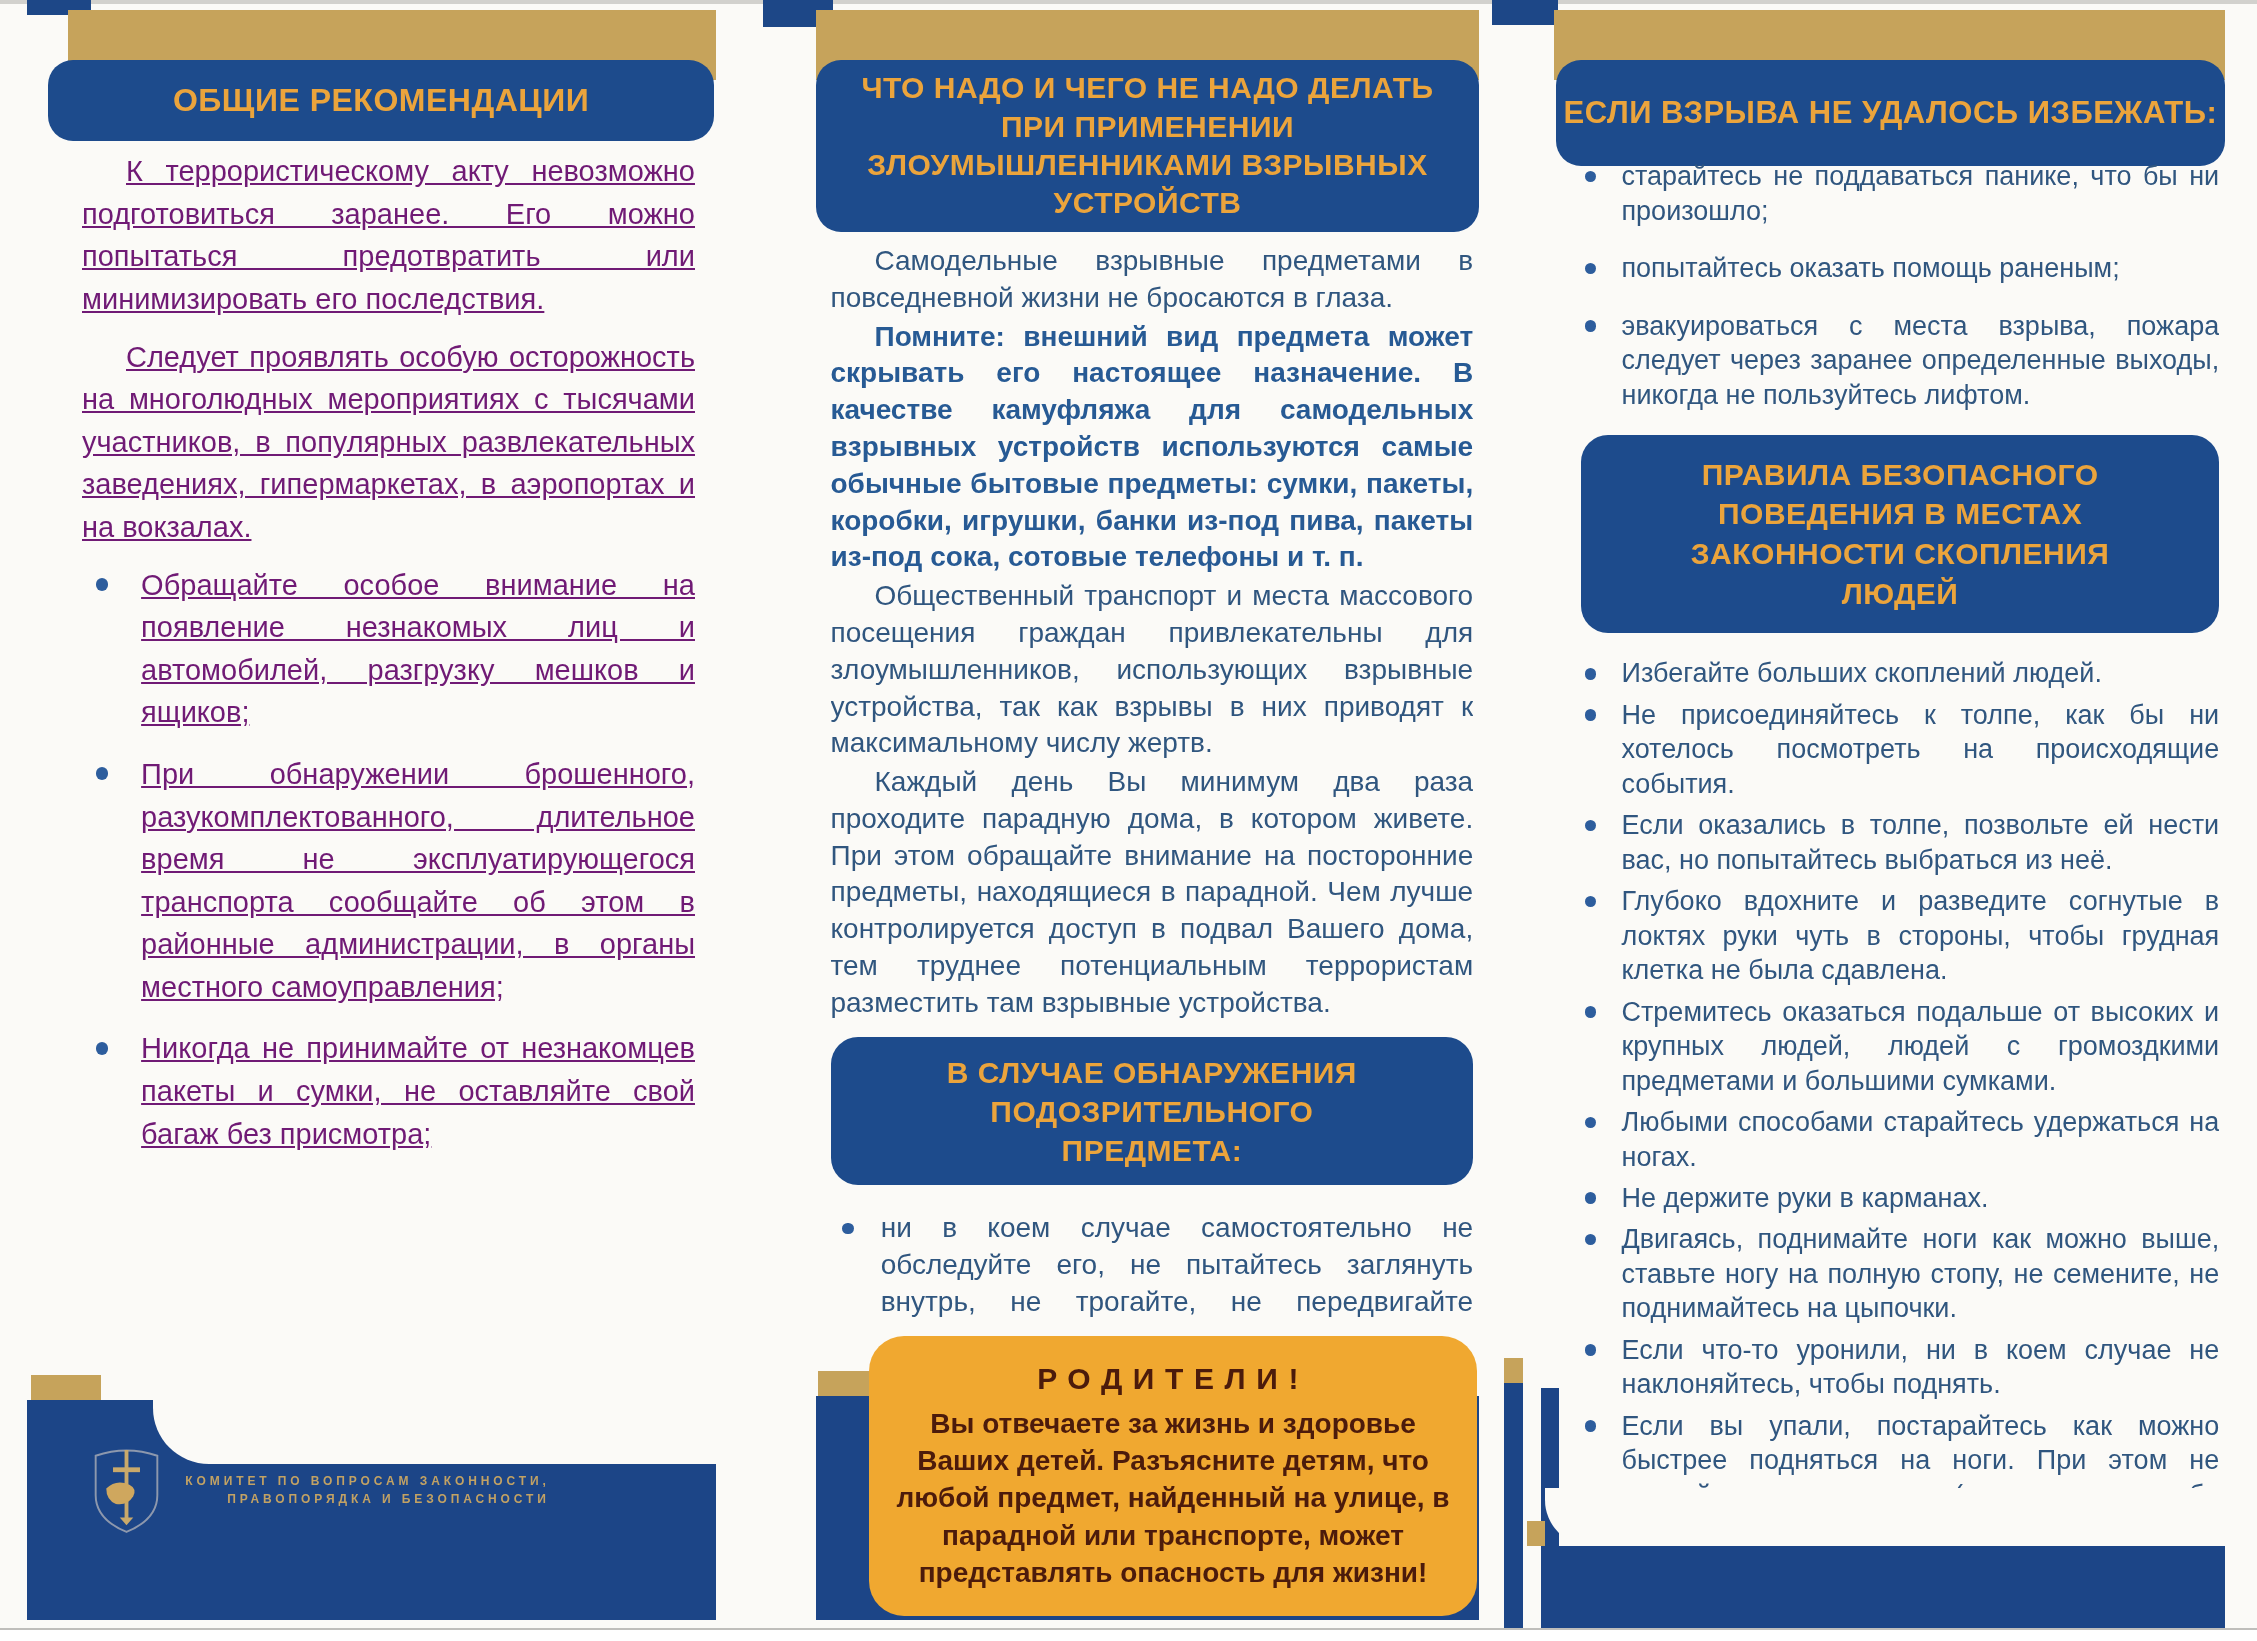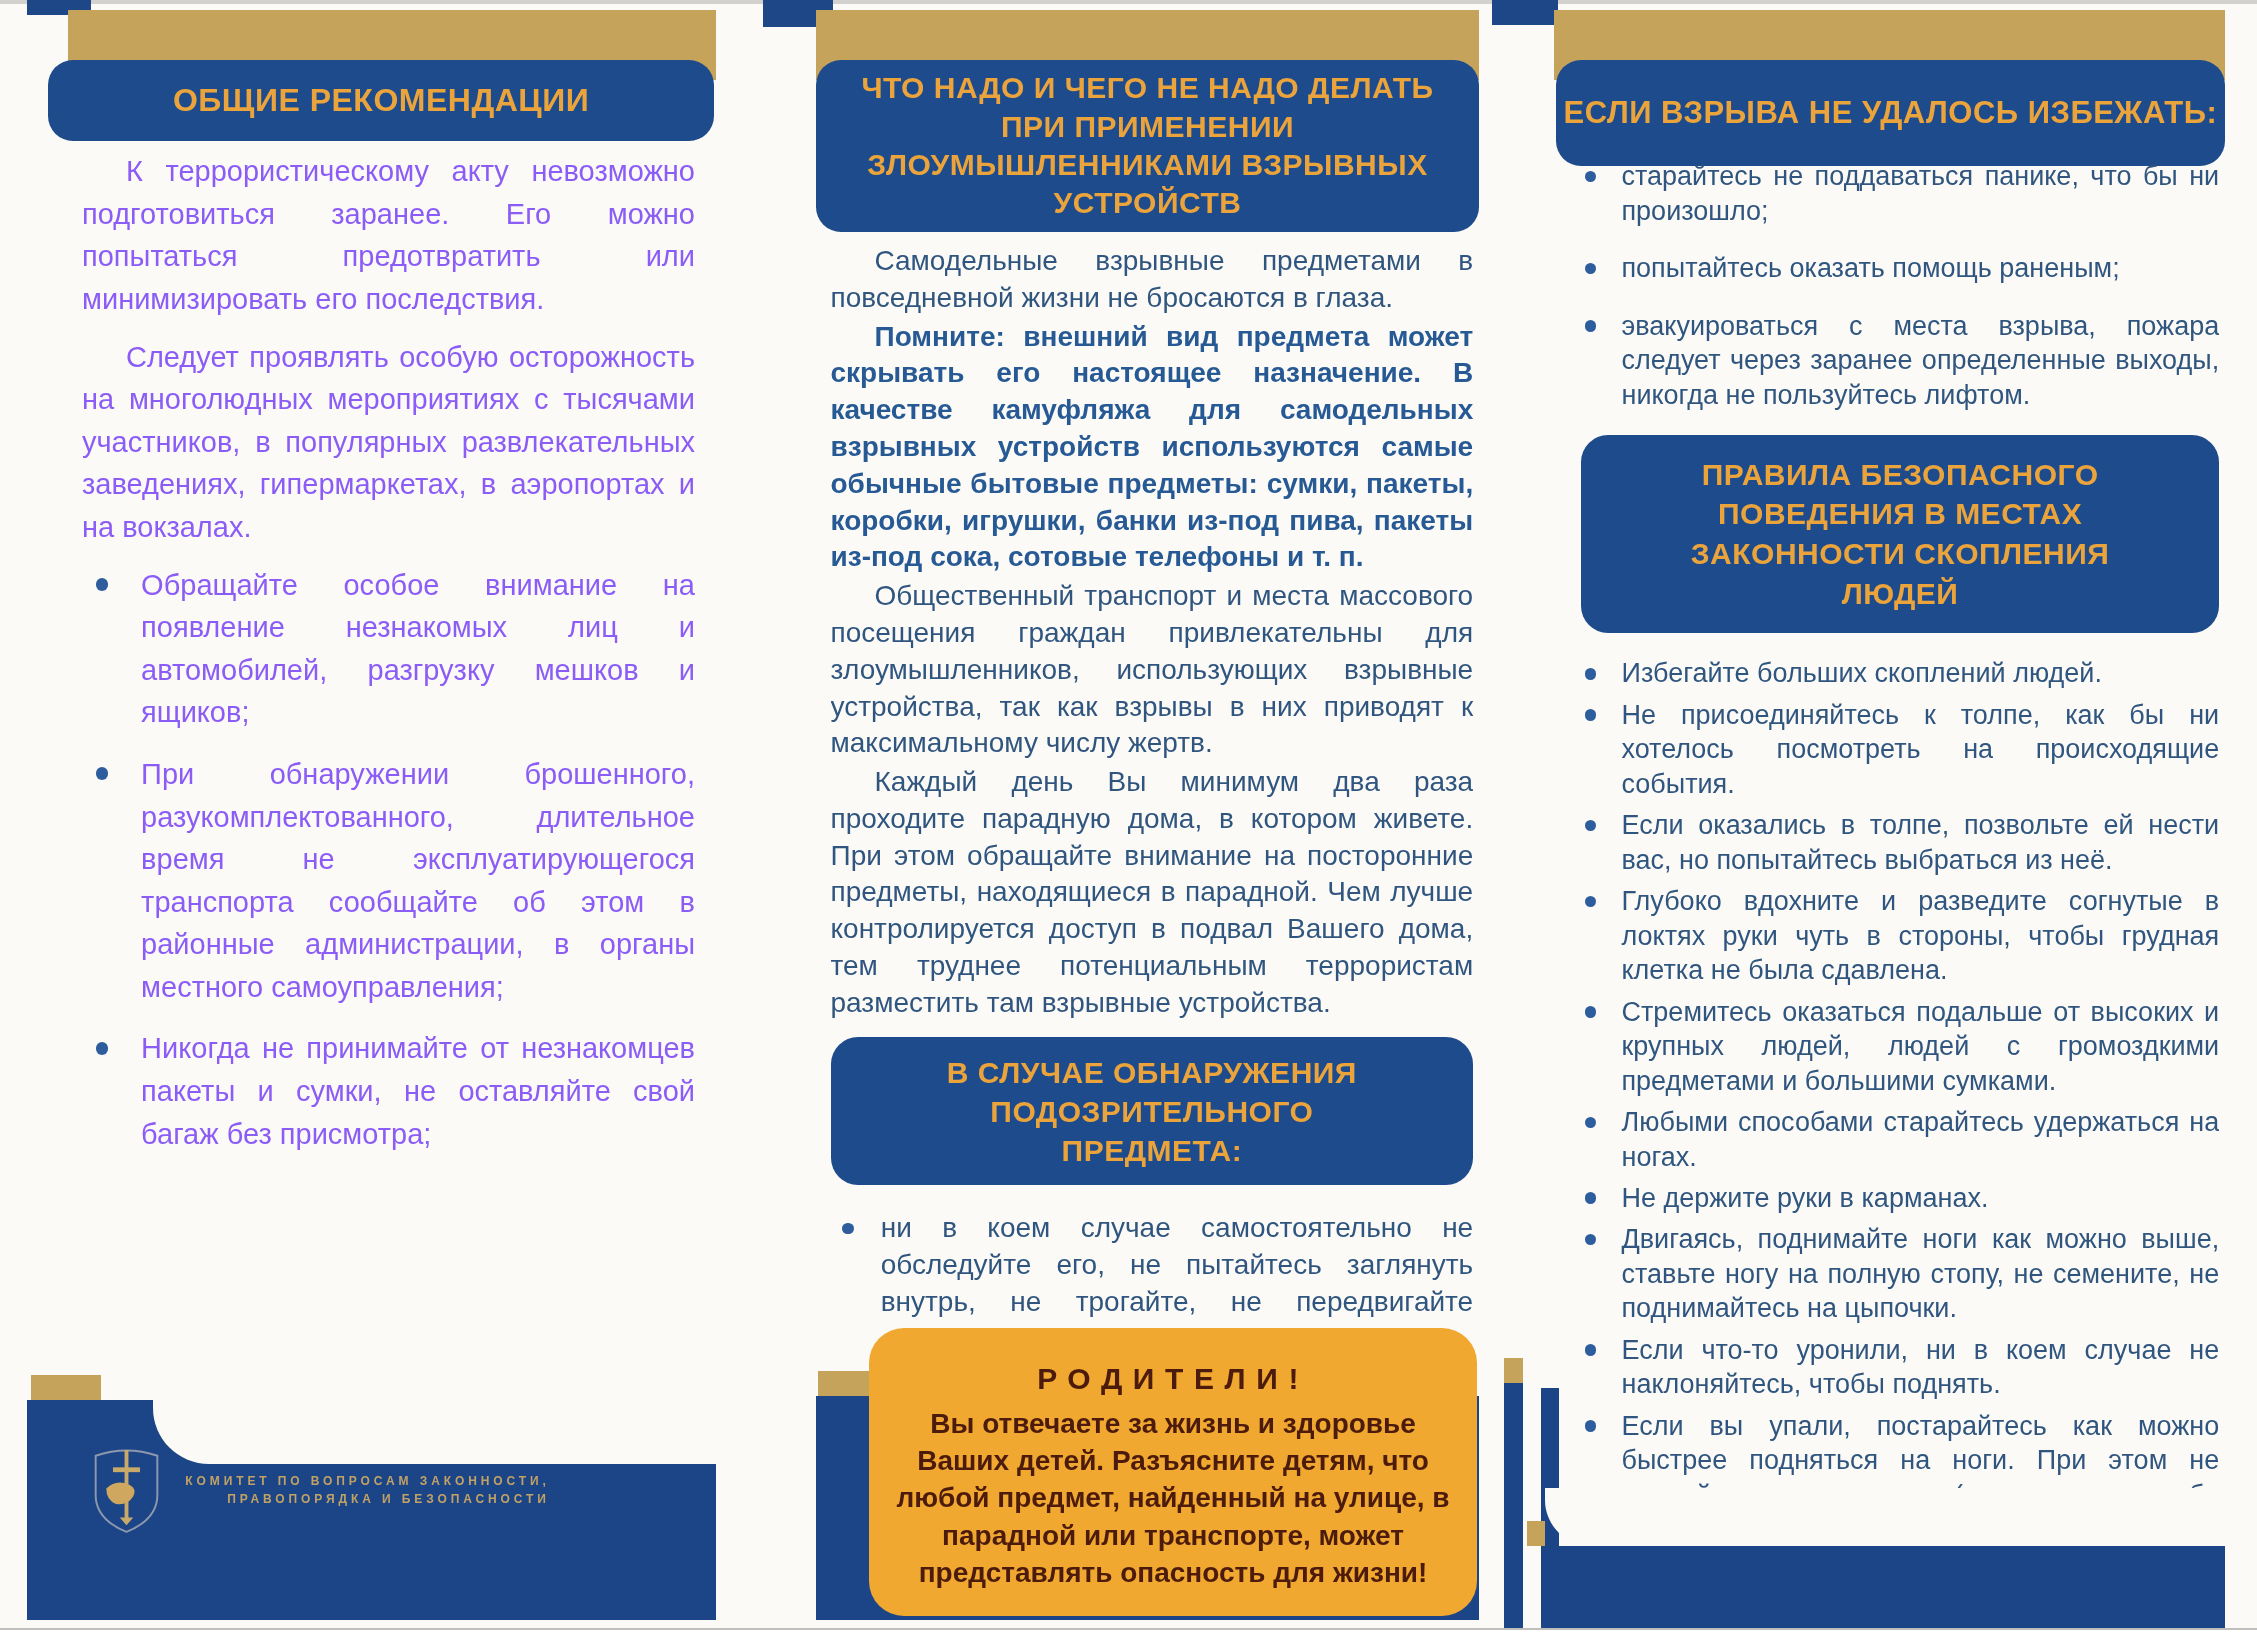--- a/index.html
+++ b/index.html
@@ -37,21 +37,21 @@
     display:flex;align-items:center;justify-content:center;
     letter-spacing:0.5px;
   }
   .pill-left{left:21px;right:1.9px;top:60px;height:81px;font-size:32px;}
   .pill-mid1{left:0;right:0;top:60px;height:172px;font-size:30px;line-height:1.28;padding:0 29px;}
   .pill-right1{left:1.9px;right:0;top:60px;height:106px;font-size:31px;}
   .pill-mid2{position:static;margin:15.4px 0 25px;height:auto;min-height:102px;font-size:30px;line-height:1.3;padding:15.4px 68px;border-radius:27px;}
   .pill-right2{position:static;margin:11.6px 0 23px;height:auto;font-size:30px;line-height:1.33;padding:19.3px 58px;border-radius:27px;}
 
   .content{position:absolute;overflow:hidden;}
-  .panel-left .content{top:150px;left:55px;right:21px;bottom:243px;font-size:29px;line-height:1.467;color:#8b5cf6;}
+  .panel-left .content{top:150px;left:55px;right:21px;bottom:243px;font-size:29px;line-height:1.467;color:#701a75;text-decoration:underline;}
   .panel-middle .content{top:243px;left:14.5px;right:5.8px;bottom:319px;font-size:28px;line-height:1.315;color:#30567f;}
   .panel-right .content{top:159px;left:27px;right:5.8px;bottom:98px;font-size:27px;line-height:1.28;color:#30567f;}
 
   .para{margin:0 0 15.4px;text-align:justify;}
   .indent{text-indent:44px;}
   .para.tight{margin-bottom:1.9px;}
   .bold-para{font-weight:bold;color:#275a94;}
 
   .bullet{display:flex;margin:0 0 19.3px;}
   .panel-middle .bullet{margin:0 0 9.7px;}
@@ -79,21 +79,21 @@
   .panel-left .card-corner{left:126px;right:0;top:0;height:64px;border-bottom-left-radius:56px;}
   .panel-right .card-corner{left:4.8px;right:0;top:-58px;height:58px;border-bottom-left-radius:46px;border-bottom-right-radius:17.4px;background:#fbfaf7;}
 
   .logo{position:absolute;left:60px;top:42px;display:flex;align-items:center;}
   .logo-text{margin-left:19.3px;color:#c2a264;font-family:Liberation Sans, sans-serif;font-weight:bold;letter-spacing:3.9px;font-size:12px;text-align:right;line-height:1.5;}
 
   .parents-box{
     position:absolute;left:53px;right:1.9px;bottom:25px;
     background:#f0a830;border-radius:35px;
     color:#4c1b0b;font-weight:bold;text-align:center;
-    padding:31px 25px 25px;font-size:28px;line-height:1.33;
+    padding:23px 25px 25px;font-size:28px;line-height:1.33;
   }
   .parents-title{font-size:30px;letter-spacing:10.6px;margin-bottom:5.8px;}
 </style>
 </head>
 <body>
 
 <div id="page">
   <div class="top-scan-line"></div>
 
   <div class="fold-mark m1"></div>

